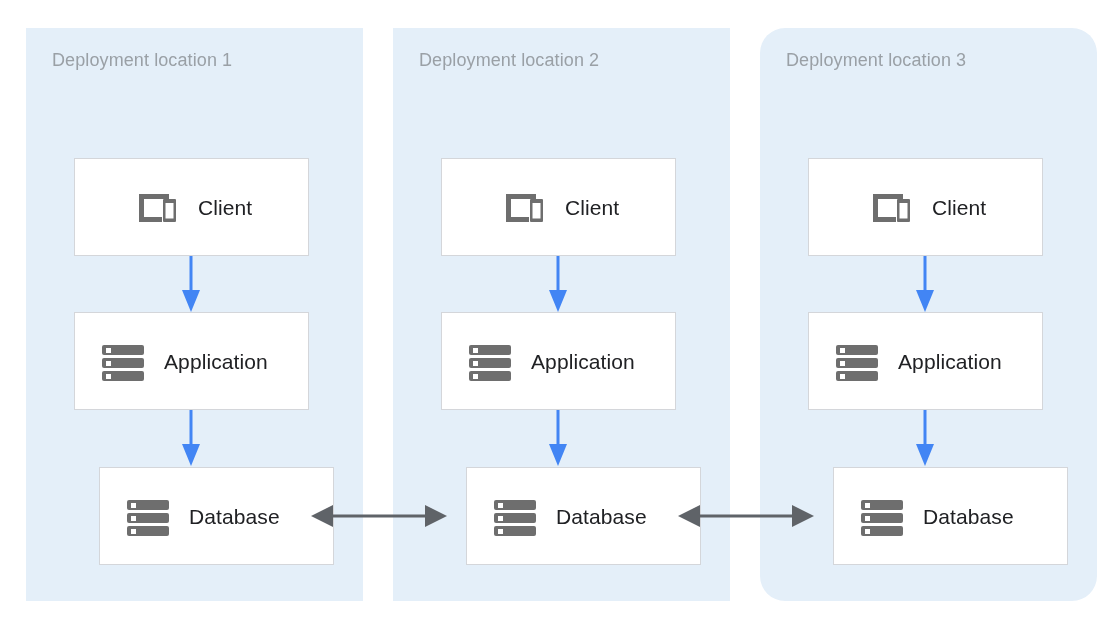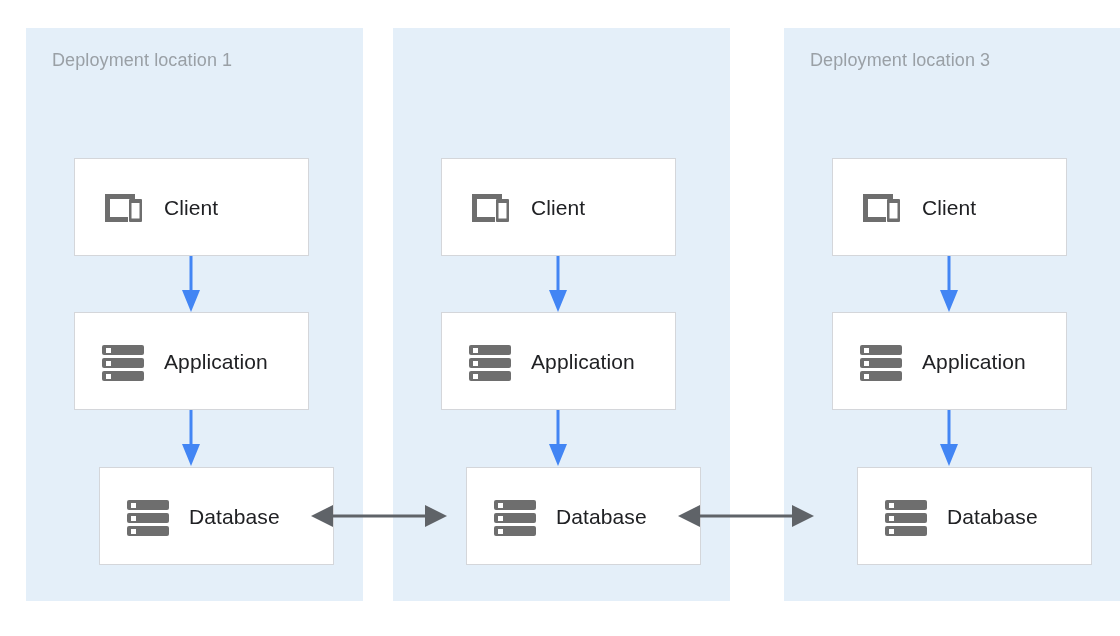--- a/index.html
+++ b/index.html
@@ -27,21 +27,21 @@
   
   .panel {
     position: absolute;
     top: 28px;
     width: 337px;
     height: 573px;
     background: #e4eff9;
   }
   .panel-1 { left: 26px; }
   .panel-2 { left: 393px; }
-  .panel-3 { left: 784px; }
+  .panel-3 { left: 760px; border-radius: 25px; }
 
   .panel-title {
     position: absolute;
     left: 26px;
     top: 21px;
     font-size: 18px;
     line-height: 22px;
     color: #9aa0a6;
     white-space: nowrap;
     letter-spacing: 0.1px;
@@ -52,21 +52,21 @@
     position: absolute;
     left: 48px;
     width: 235px;
     height: 98px;
     background: #ffffff;
     border: 1px solid #d4d6da;
     box-sizing: border-box;
     display: flex;
     align-items: center;
   }
-  .node-client   { top: 130px; }
+  .node-client   { top: 130px; padding-left: 34px; }
   .node-app      { top: 284px; }
   .node-db       { top: 439px; margin-left: 25px; }
 
   .node-icon {
     width: 46px;
     height: 46px;
     margin-left: 25px;
     flex: 0 0 auto;
     display: flex;
     align-items: center;
@@ -157,20 +157,21 @@
           <rect x="6" y="23" width="5" height="5" fill="#ffffff"></rect>
           <rect x="2" y="33" width="42" height="10" rx="2" fill="#6e6e6e"></rect>
           <rect x="6" y="36" width="5" height="5" fill="#ffffff"></rect>
         </svg>
       </span>
       <span class="node-label">Database</span>
     </div>
   </div>
 
   <div class="panel panel-2">
+    <div class="panel-title">Deployment location 2</div>
 
     <div class="node node-client">
       <span class="node-icon">
         <svg width="46" height="46" viewBox="0 0 46 46" aria-hidden="true">
           <path fill="#6e6e6e" d="M5 10h30v5H10v18H5z"></path>
           <path fill="#6e6e6e" d="M5 33h23v5H5z"></path>
           <path fill="#6e6e6e" d="M30 15h11a1 1 0 0 1 1 1v21a1 1 0 0 1-1 1H30a1 1 0 0 1-1-1V16a1 1 0 0 1 1-1zm1.5 4v15.5h8V19z"></path>
         </svg>
       </span>
       <span class="node-label">Client</span>

